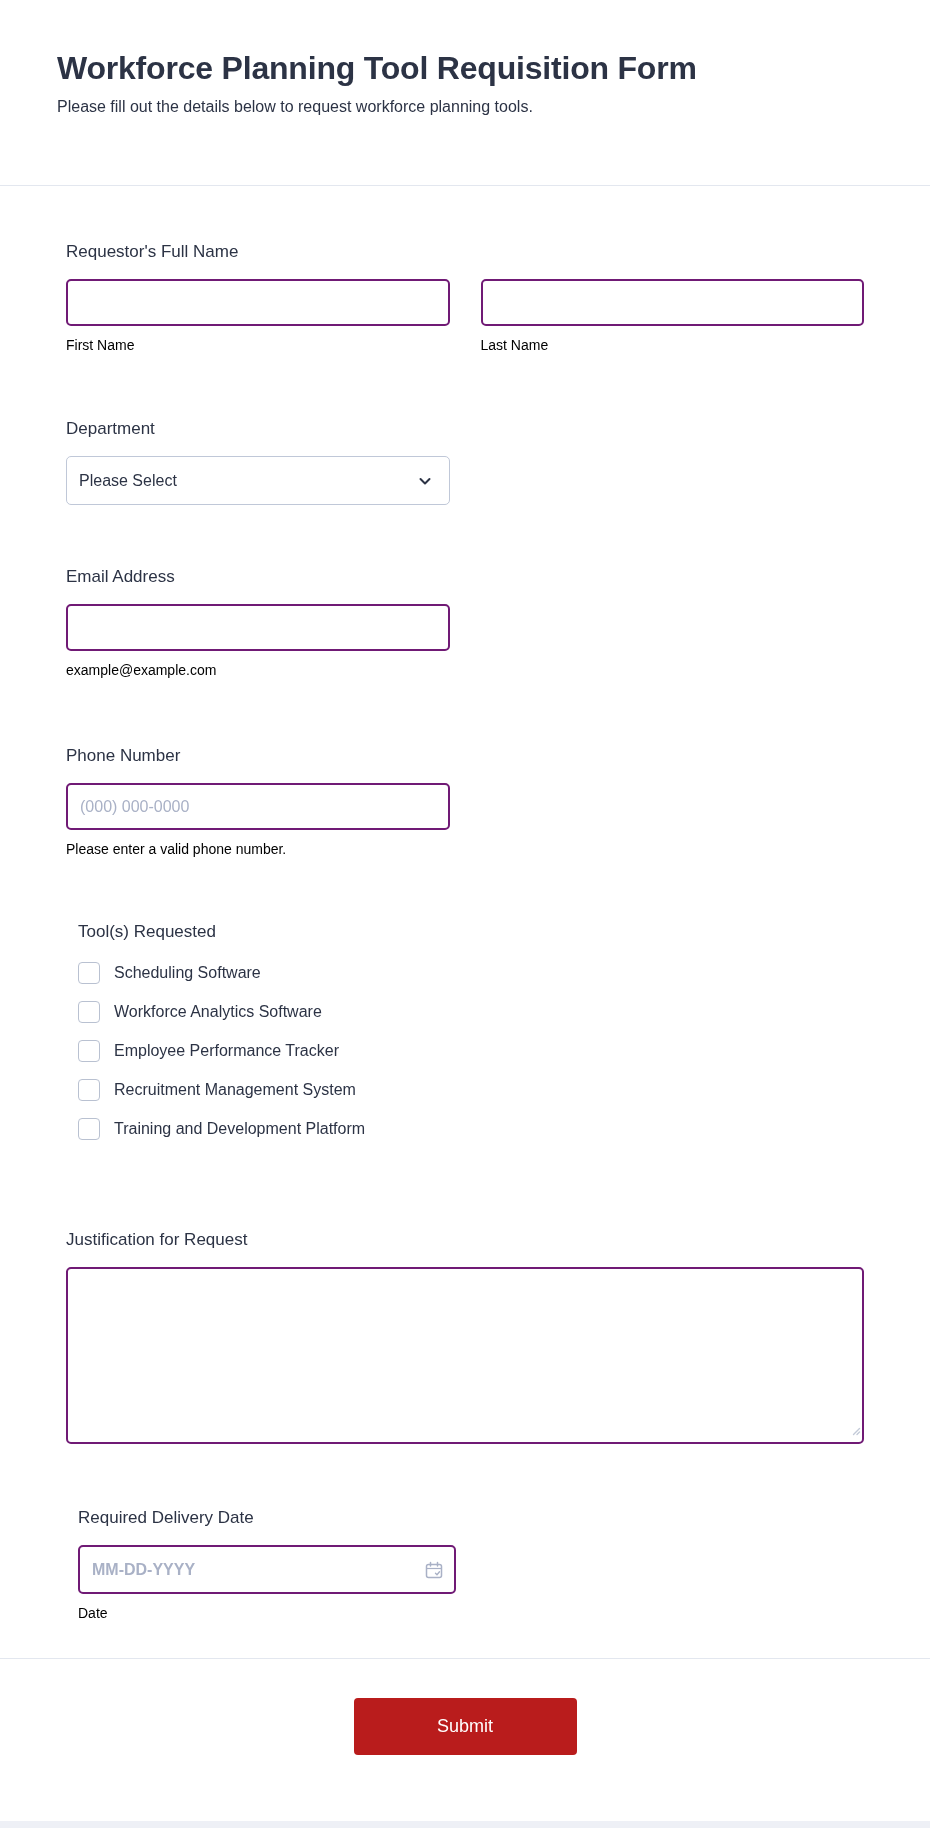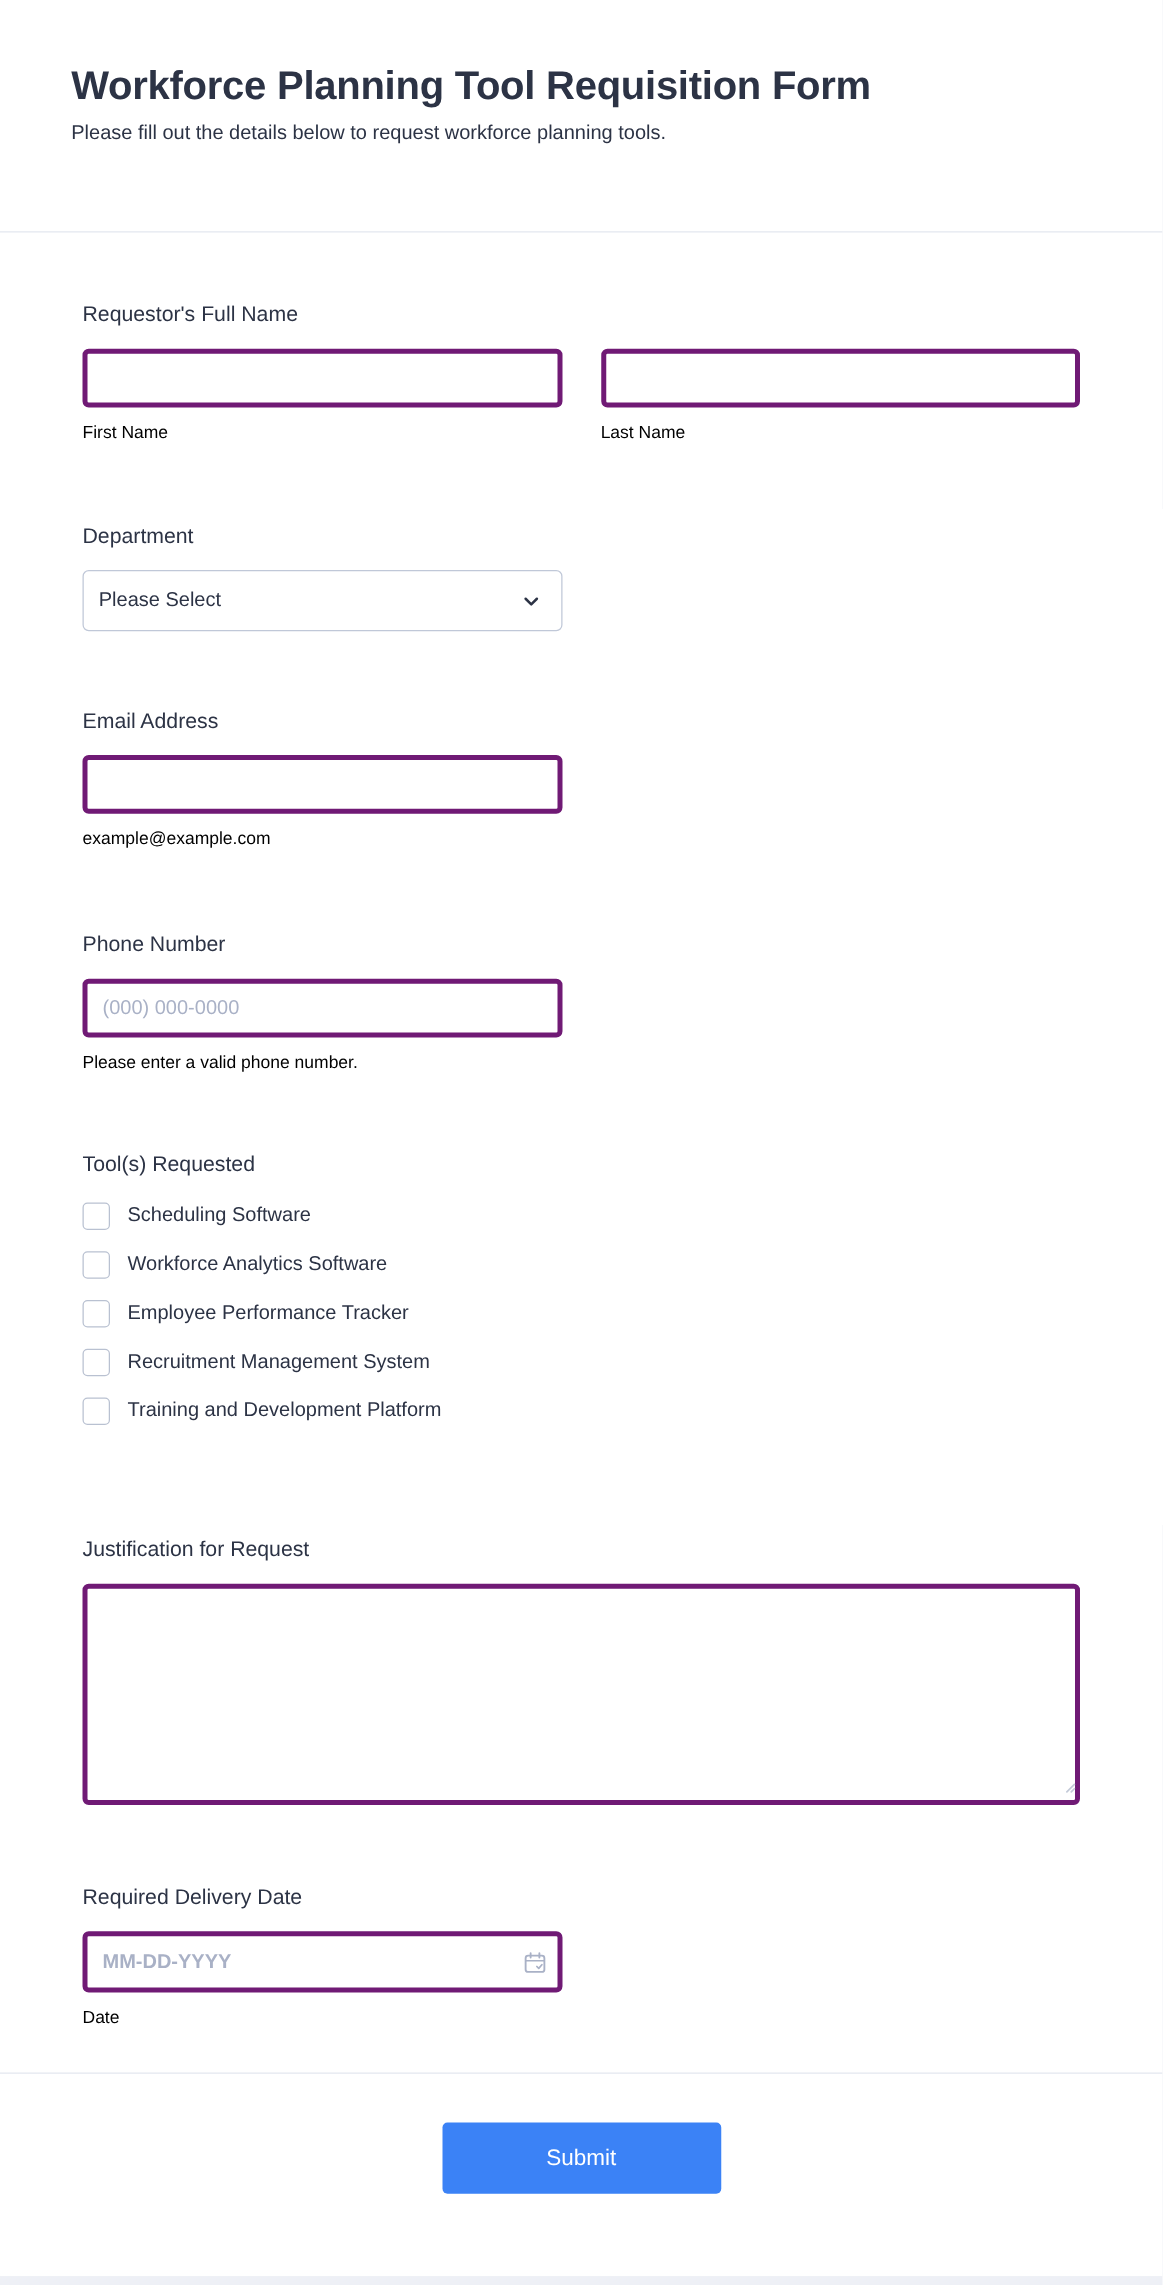--- a/index.html
+++ b/index.html
@@ -34,42 +34,42 @@
     line-height: 20px;
     color: #2c3345;
   }
   
   .form-body { padding: 0 66px; }
   .field { }
   .mt-55 { margin-top: 55px; }
   .mt-64 { margin-top: 64px; }
   .mt-61 { margin-top: 61px; }
   .mt-66 { margin-top: 66px; }
-  .mt-63 { margin-top: 63px; }
+  .mt-63 { margin-top: 63px; margin-left: 12px; }
   .mt-88 { margin-top: 88px; }
   .q-label {
     display: block;
     font-size: 17px;
     line-height: 22px;
     font-weight: 500;
     color: #2c3345;
     margin-bottom: 16px;
   }
   .sub-label {
     display: block;
     font-size: 14px;
     line-height: 18px;
     color: #000000;
     margin-top: 10px;
   }
   input[type="text"], textarea {
     font-family: "Liberation Sans", sans-serif;
     font-size: 16px;
     color: #2c3345;
-    border: 4px solid #701a75;
+    border: 2px solid #701a75;
     border-radius: 5px;
     background: #ffffff;
     outline: none;
   }
   input[type="text"] { height: 47px; padding: 0 12px; }
   input::placeholder, textarea::placeholder { color: #a9b1c6; opacity: 1; }
   .name-row { display: flex; gap: 31px; }
   .name-col { width: calc((100% - 31px) / 2); }
   .name-col input { width: 100%; }
   .half { width: calc((100% - 31px) / 2); }
@@ -140,21 +140,21 @@
   .form-footer {
     margin-top: 36px;
     border-top: 1px solid #e3e7ef;
     padding: 39px 0 43px 0;
     display: flex;
     justify-content: center;
   }
   .submit-btn {
     width: 223px;
     height: 57px;
-    background: #3b82f6;
+    background: #b91c1c;
     color: #ffffff;
     font-family: "Liberation Sans", sans-serif;
     font-size: 18px;
     font-weight: 500;
     border: none;
     border-radius: 4px;
     cursor: pointer;
   }
 </style>
 </head>

